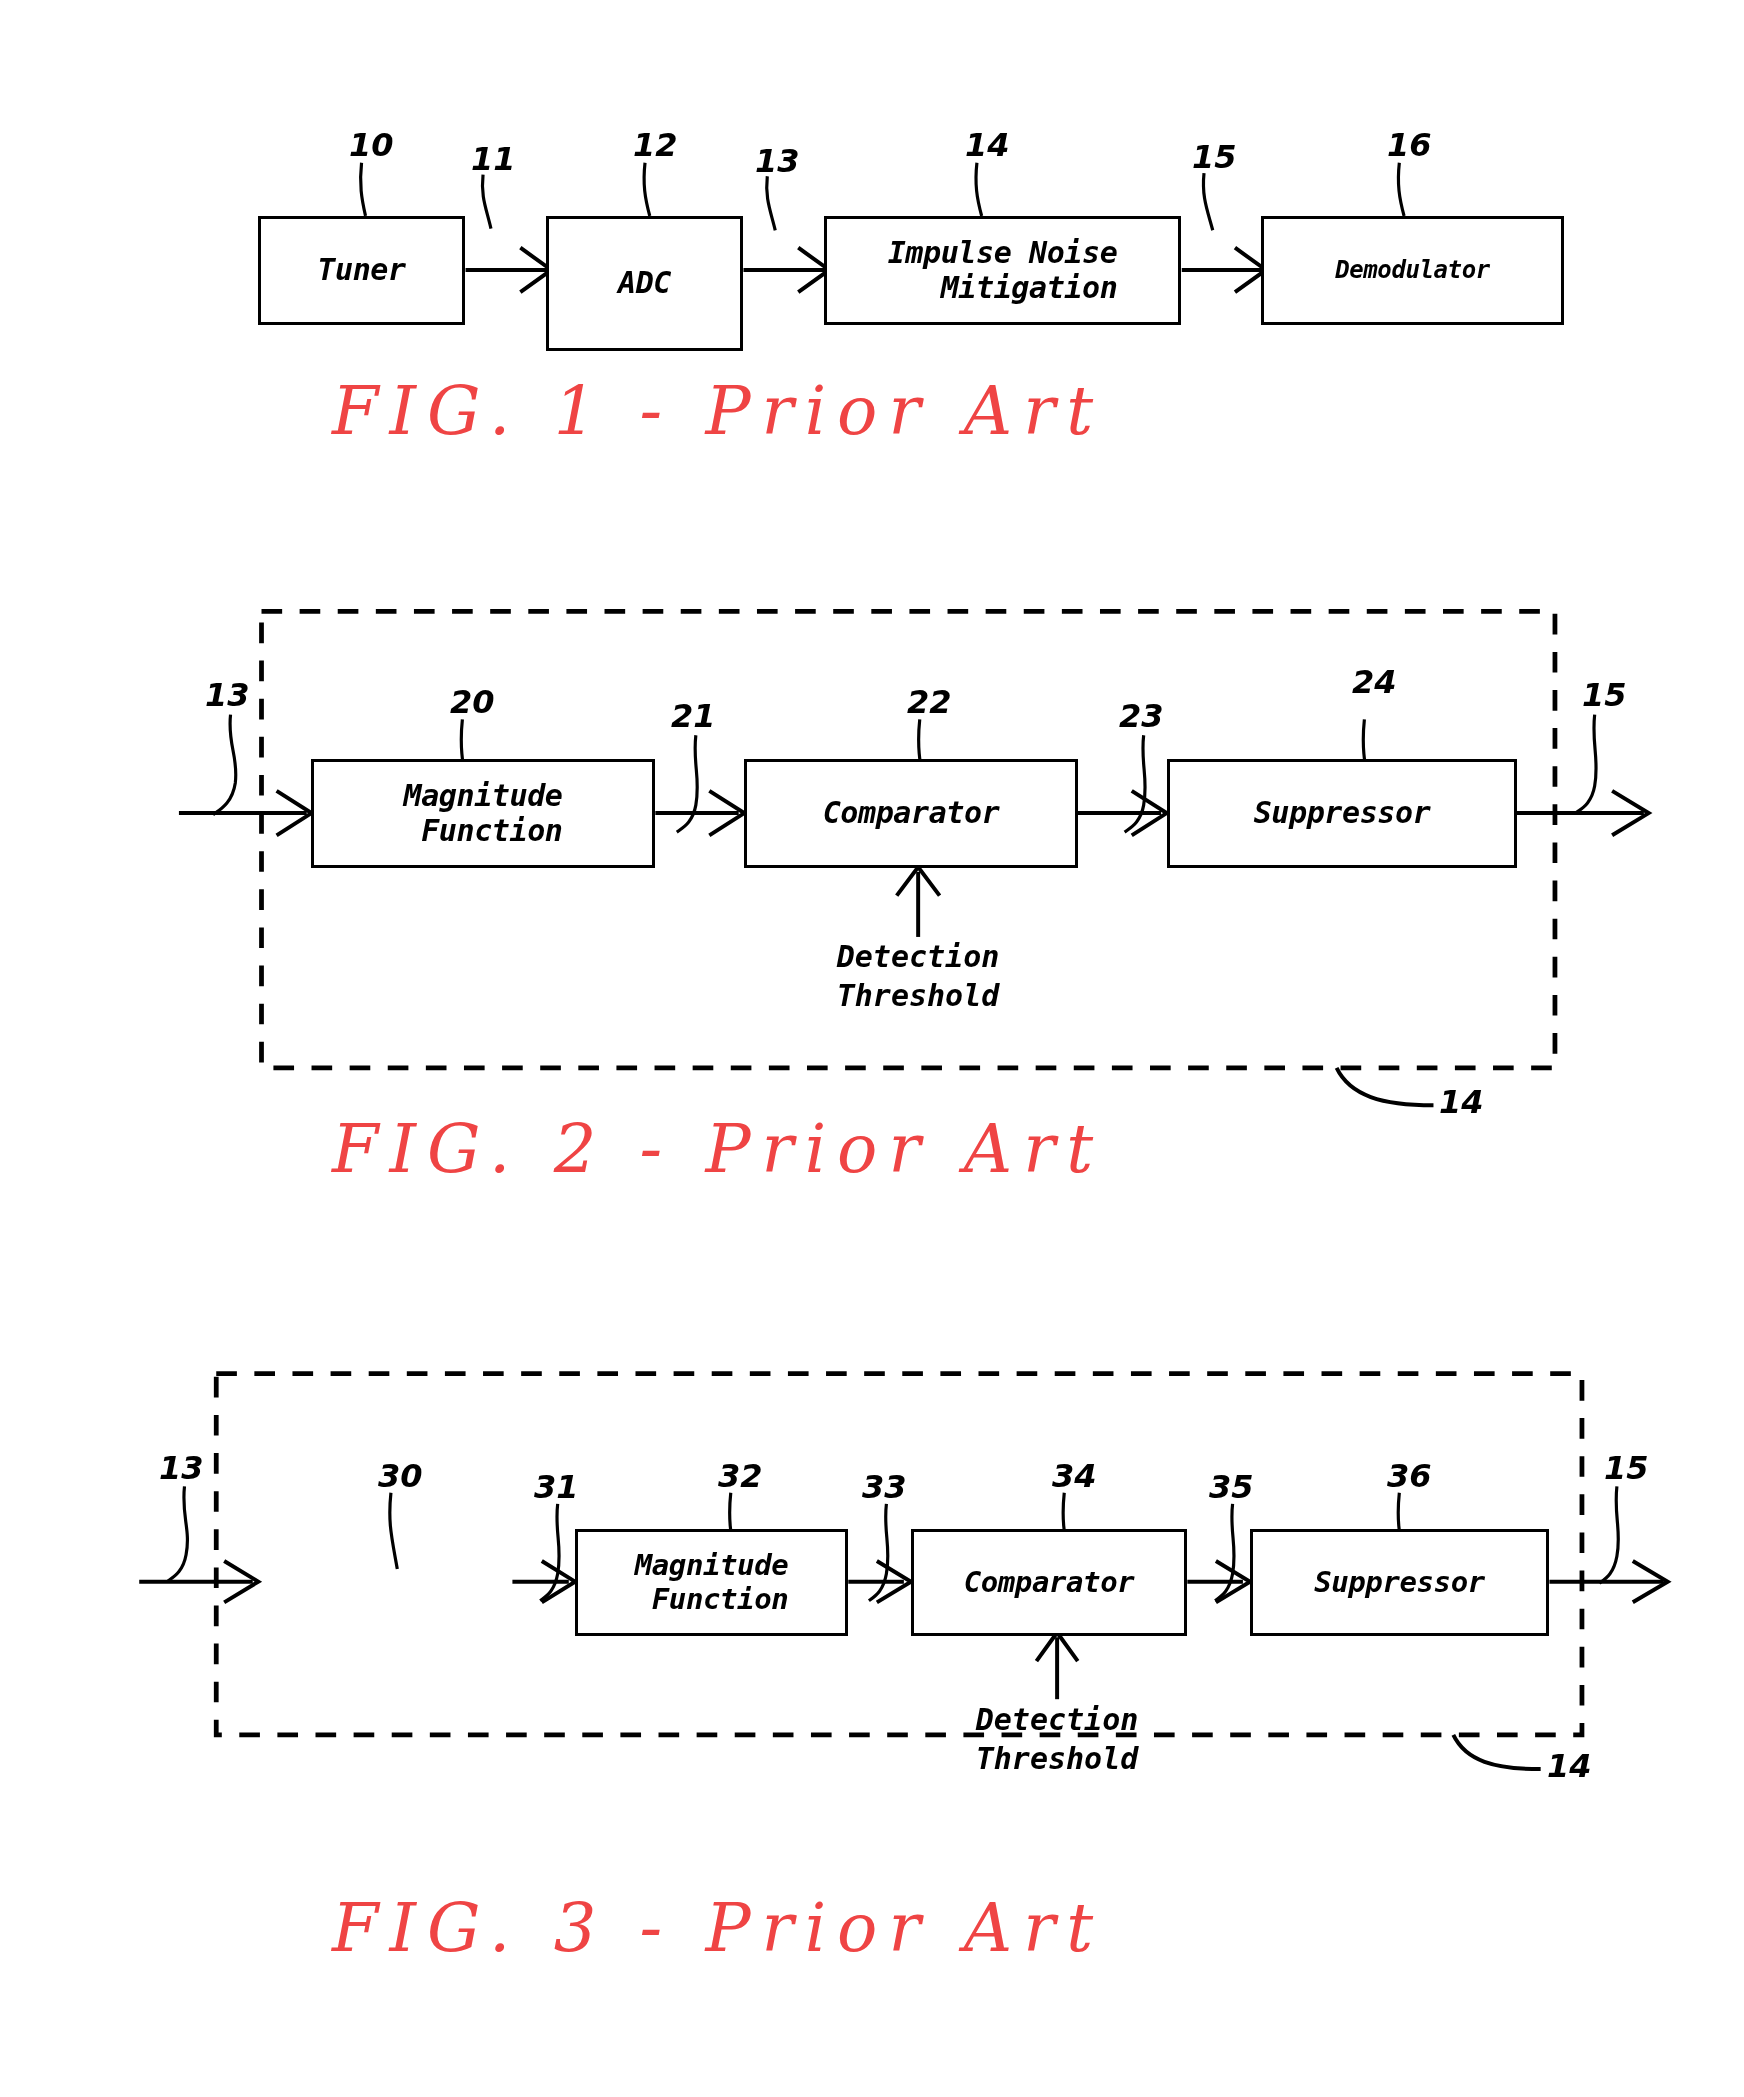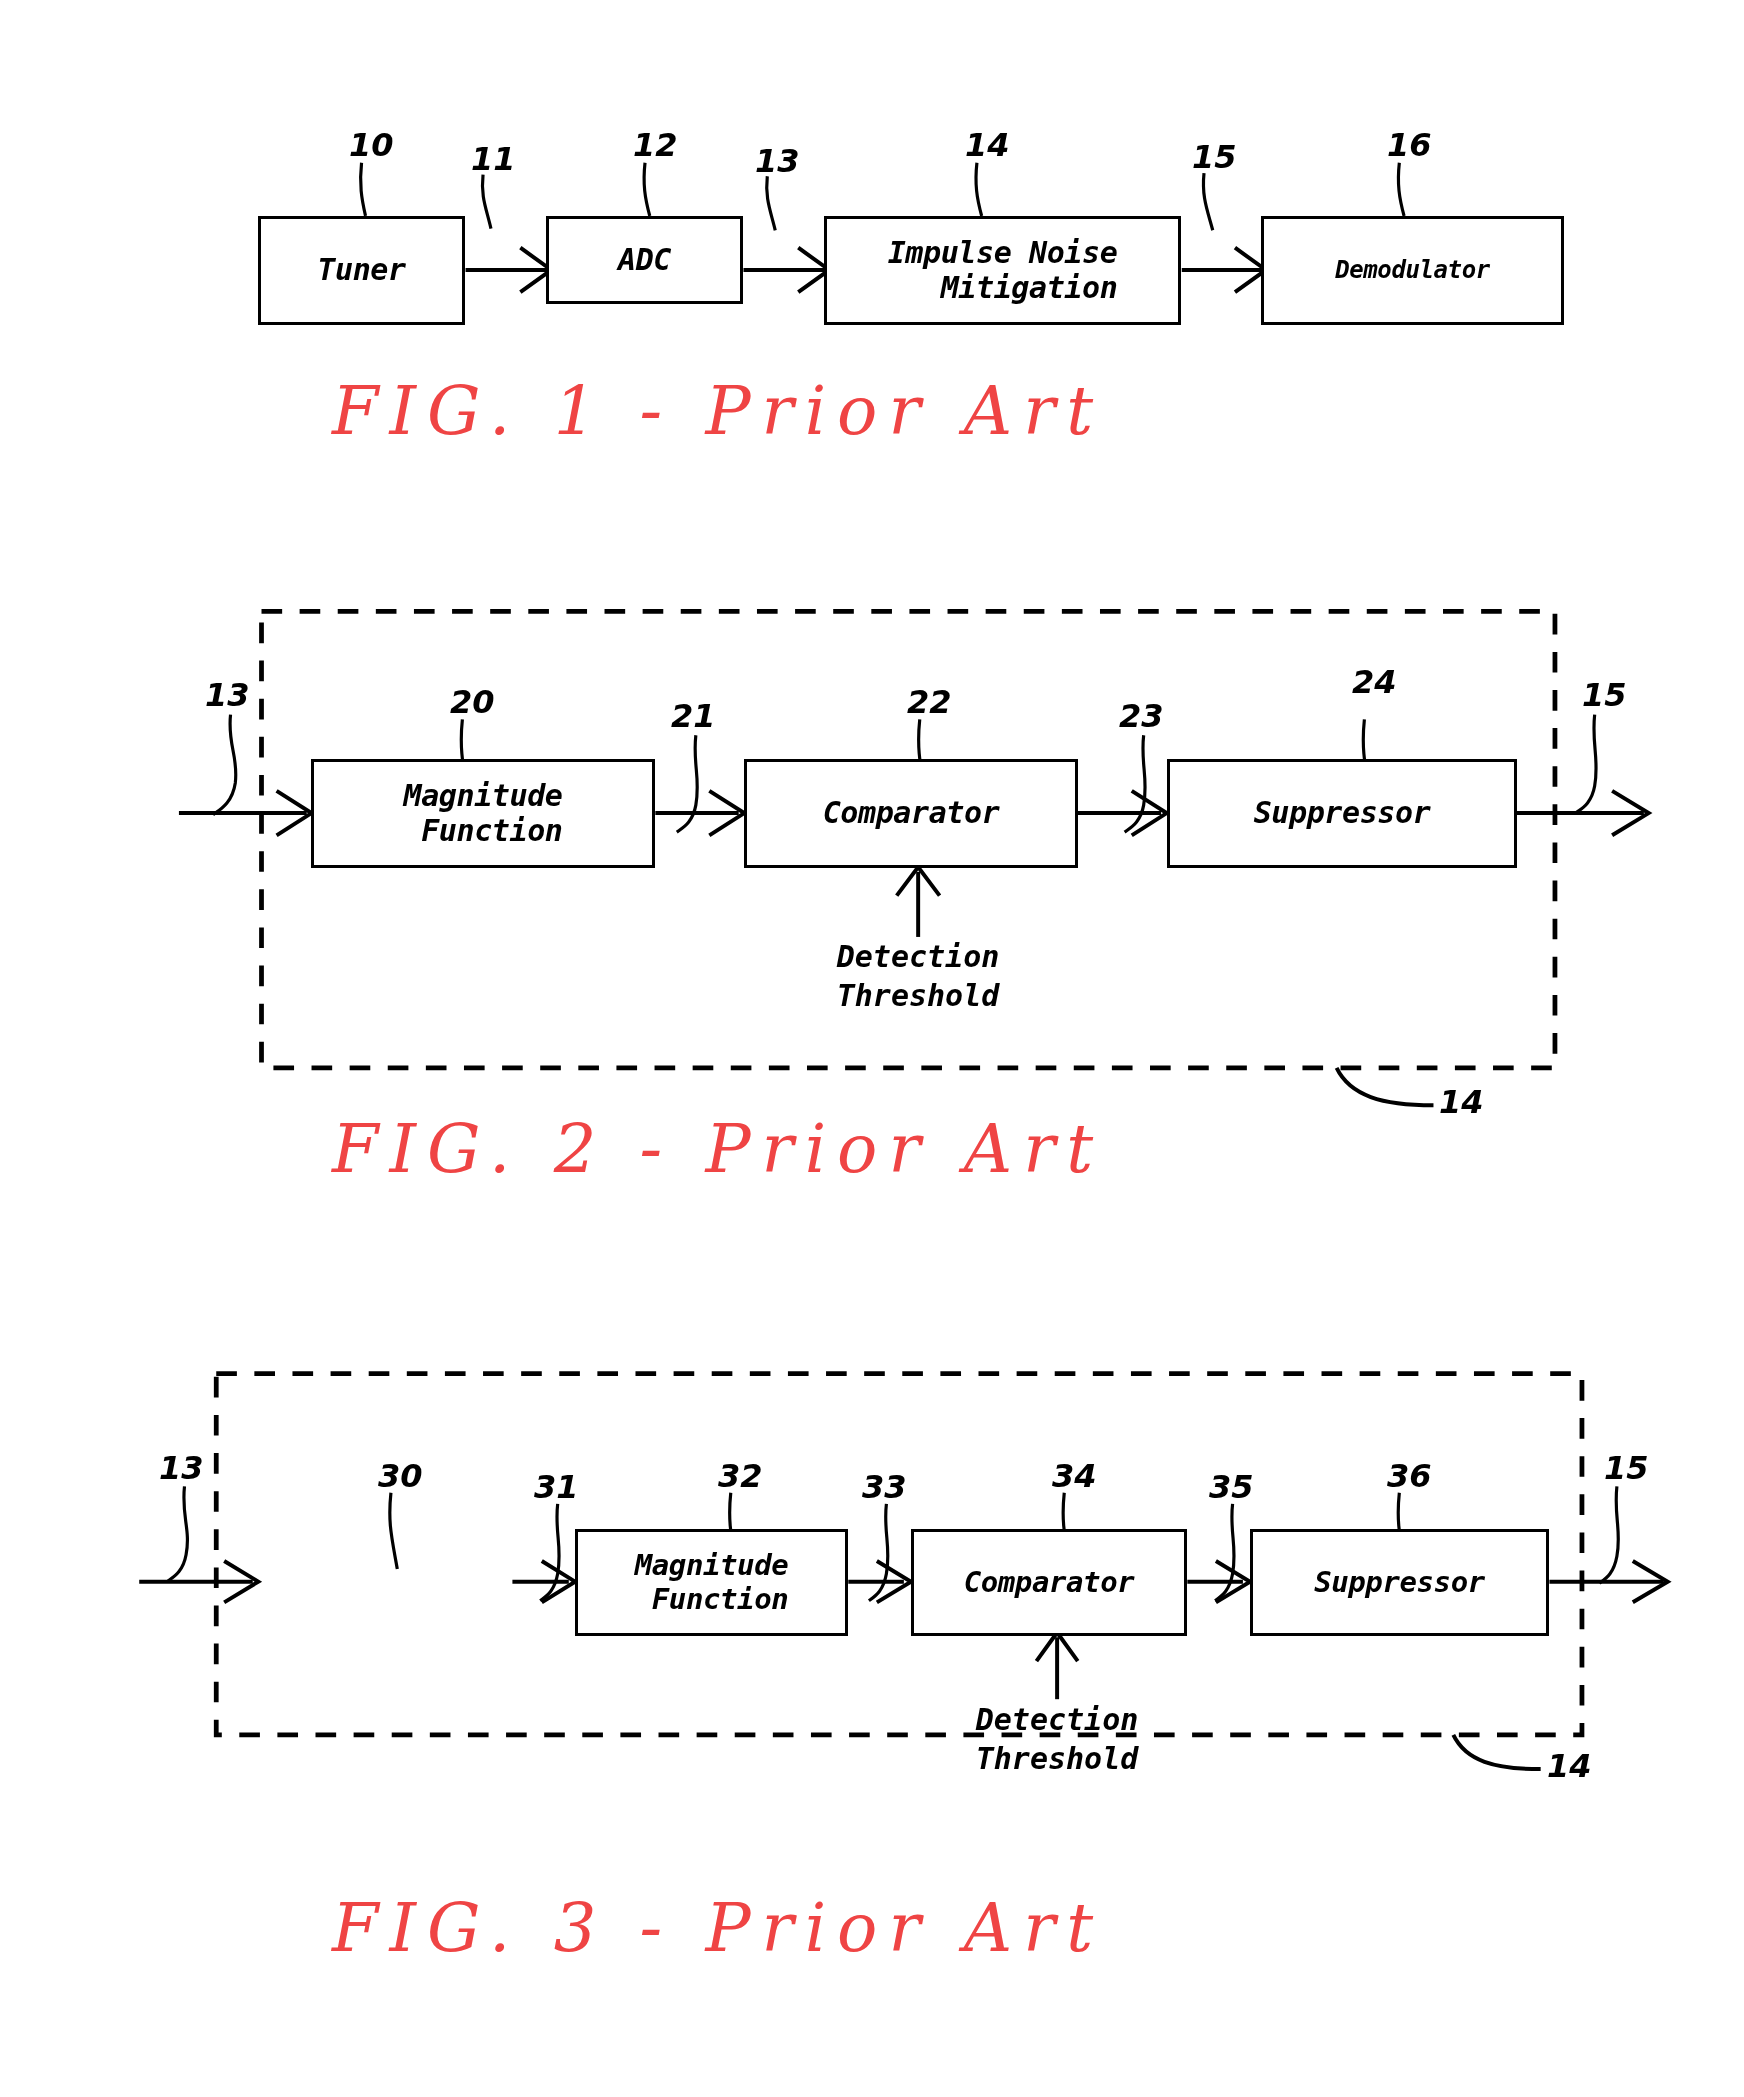--- a/index.html
+++ b/index.html
@@ -104,21 +104,21 @@
   <div class="refnum" style="left:471px; top:143px;">11</div>
   <div class="refnum" style="left:633px; top:129px;">12</div>
   <div class="refnum" style="left:755px; top:145px;">13</div>
   <div class="refnum" style="left:965px; top:129px;">14</div>
   <div class="refnum" style="left:1192px; top:141px;">15</div>
   <div class="refnum" style="left:1387px; top:129px;">16</div>
 
   <div class="blk" style="left:258px; top:216px; width:207px; height:109px; font-size:30px;">
     <span>Tuner</span>
   </div>
-  <div class="blk" style="left:546px; top:216px; width:197px; height:88px; font-size:30px;">
+  <div class="blk" style="left:546px; top:216px; width:197px; height:135px; font-size:30px;">
     <span>ADC</span>
   </div>
   <div class="blk" style="left:824px; top:216px; width:357px; height:109px; font-size:30px;">
     <span>Impulse Noise
 Mitigation</span>
   </div>
   <div class="blk" style="left:1261px; top:216px; width:303px; height:109px; font-size:24px;">
     <span>Demodulator</span>
   </div>
 

